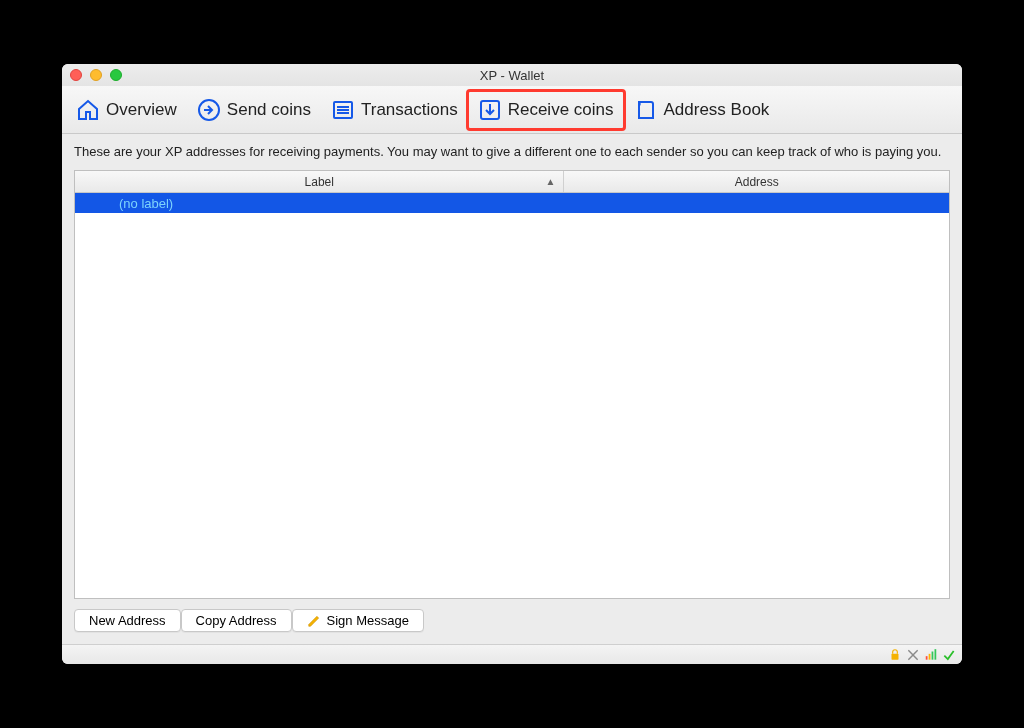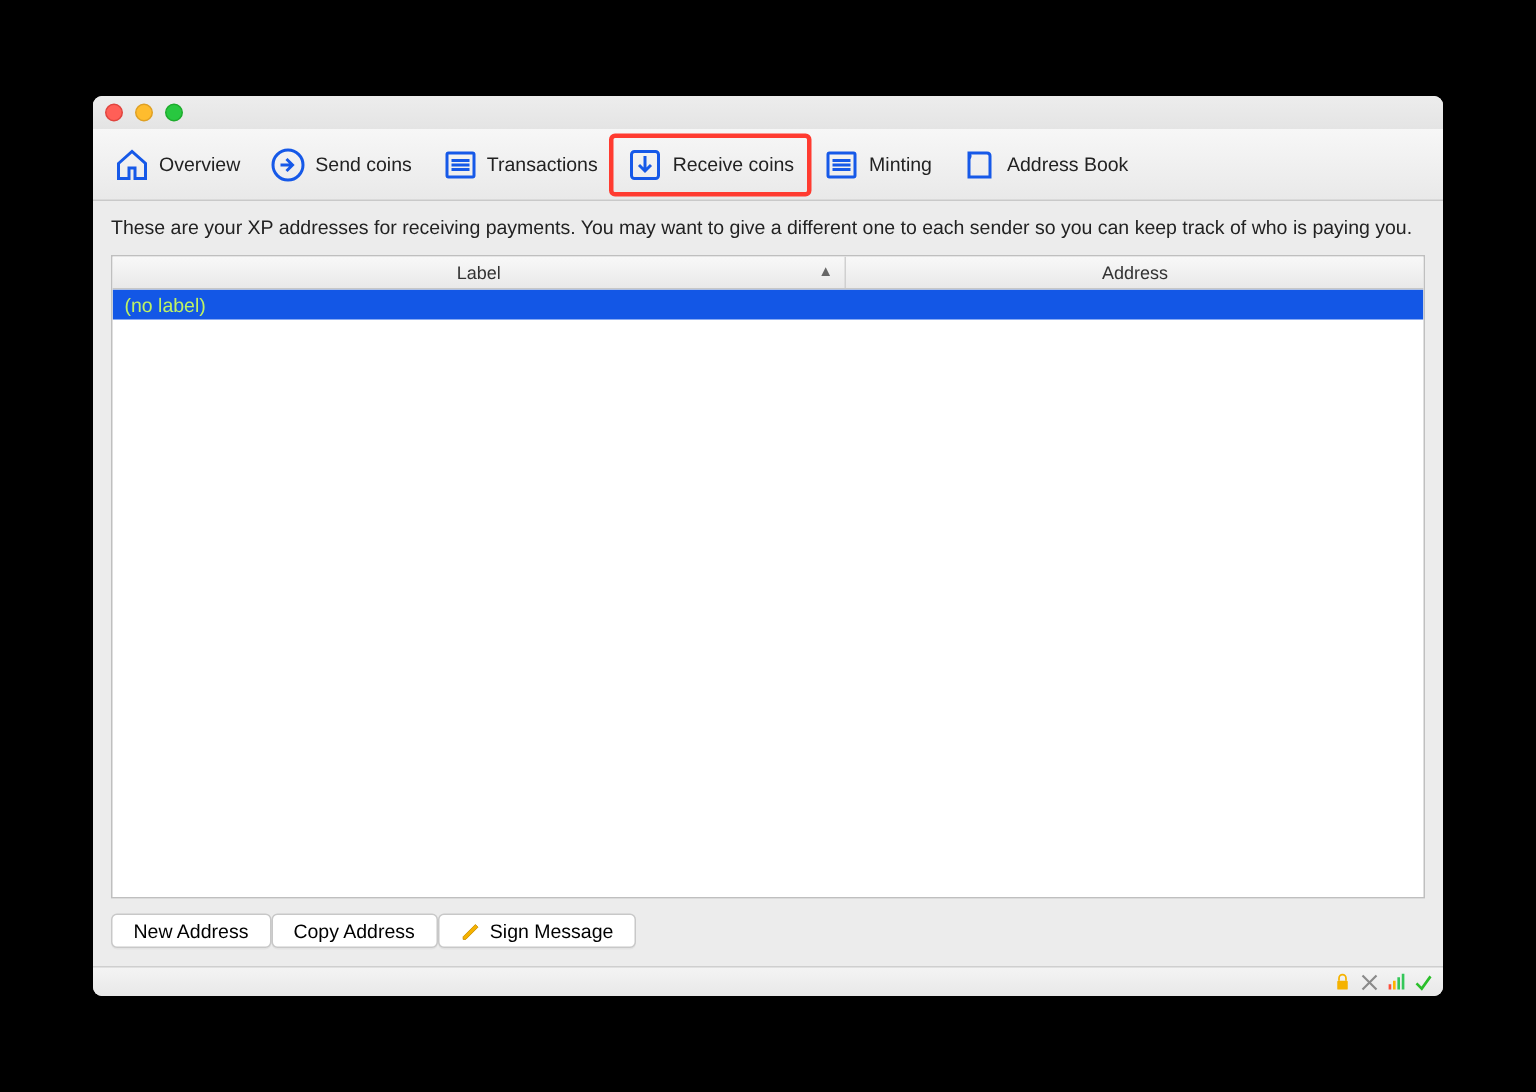--- a/index.html
+++ b/index.html
@@ -45,21 +45,21 @@
     height: 48px;
     background: linear-gradient(#f7f7f7, #e9e9e9);
     border-bottom: 1px solid #c9c9c9;
     display: flex;
     align-items: center;
     padding: 0 4px;
   }
   .tab-item {
     display: flex; align-items: center; gap: 6px;
     padding: 4px 10px; height: 38px;
-    font-size: 13px; color: #222;
+    font-size: 17px; color: #222;
     cursor: default;
   }
   .tab-item.selected {
     outline: 3px solid #ff3b30;
     outline-offset: -1px;
     border-radius: 2px;
   }
   .icon-svg { width: 24px; height: 24px; }
   .content {
     flex: 1; display: flex; flex-direction: column;
@@ -90,21 +90,21 @@
   .th-label { flex: 0 0 56%; }
   .th-address { flex: 1; border-right: none; }
   .sort-arrow {
     position: absolute; right: 8px; font-size: 10px; color: #666;
   }
   .tbody { flex: 1; overflow: auto; }
   .trow {
     display: flex; height: 20px; align-items: center;
     font-size: 13px;
   }
-  .trow.selected { background: #1357e6; color: #bef264; }
+  .trow.selected { background: #1357e6; color: #7dd3fc; padding-left: 36px; }
   .td-label { flex: 0 0 56%; padding-left: 8px; }
   .td-address {
     flex: 1; padding: 0 6px; position: relative;
     display: flex; align-items: center;
   }
   .addr-highlight {
     border: 2px solid #ff3b30;
     padding: 0 4px;
     height: 18px;
     display: flex; align-items: center;
@@ -145,20 +145,21 @@
 <body>
 
 <div class="window">
 
   <div class="titlebar">
     <div class="traffic-lights">
       <div class="tl red"></div>
       <div class="tl yellow"></div>
       <div class="tl green"></div>
     </div>
+    <div class="title">XP - Wallet</div>
   </div>
 
   <div class="toolbar">
     <div class="tab-item">
       <svg class="icon-svg" viewBox="0 0 24 24">
           <path d="M3 11 L12 3 L21 11 L21 21 L14 21 L14 14 L10 14 L10 21 L3 21 Z" fill="none" stroke="#1659e8" stroke-width="2"></path>
         </svg>
       <span>Overview</span>
     </div>
     <div class="tab-item">
@@ -176,29 +177,20 @@
           <line x1="6" y1="15" x2="18" y2="15" stroke="#1659e8" stroke-width="2"></line>
         </svg>
       <span>Transactions</span>
     </div>
     <div class="tab-item selected">
       <svg class="icon-svg" viewBox="0 0 24 24">
           <rect x="3" y="3" width="18" height="18" rx="2" fill="none" stroke="#1659e8" stroke-width="2"></rect>
           <path d="M12 6 L12 15 M8 12 L12 16 L16 12" fill="none" stroke="#1659e8" stroke-width="2"></path>
         </svg>
       <span>Receive coins</span>
-    </div>
-    <div class="tab-item">
-      <svg class="icon-svg" viewBox="0 0 24 24">
-          <rect x="3" y="4" width="18" height="16" rx="1" fill="none" stroke="#1659e8" stroke-width="2"></rect>
-          <line x1="6" y1="9" x2="18" y2="9" stroke="#1659e8" stroke-width="2"></line>
-          <line x1="6" y1="12" x2="18" y2="12" stroke="#1659e8" stroke-width="2"></line>
-          <line x1="6" y1="15" x2="18" y2="15" stroke="#1659e8" stroke-width="2"></line>
-        </svg>
-      <span>Minting</span>
     </div>
     <div class="tab-item">
       <svg class="icon-svg" viewBox="0 0 24 24">
           <path d="M5 4 L17 4 Q19 4 19 6 L19 20 L5 20 Z" fill="none" stroke="#1659e8" stroke-width="2"></path>
           <path d="M5 4 Q7 6 5 8" fill="none" stroke="#1659e8" stroke-width="1.5"></path>
         </svg>
       <span>Address Book</span>
     </div>
   </div>
 

